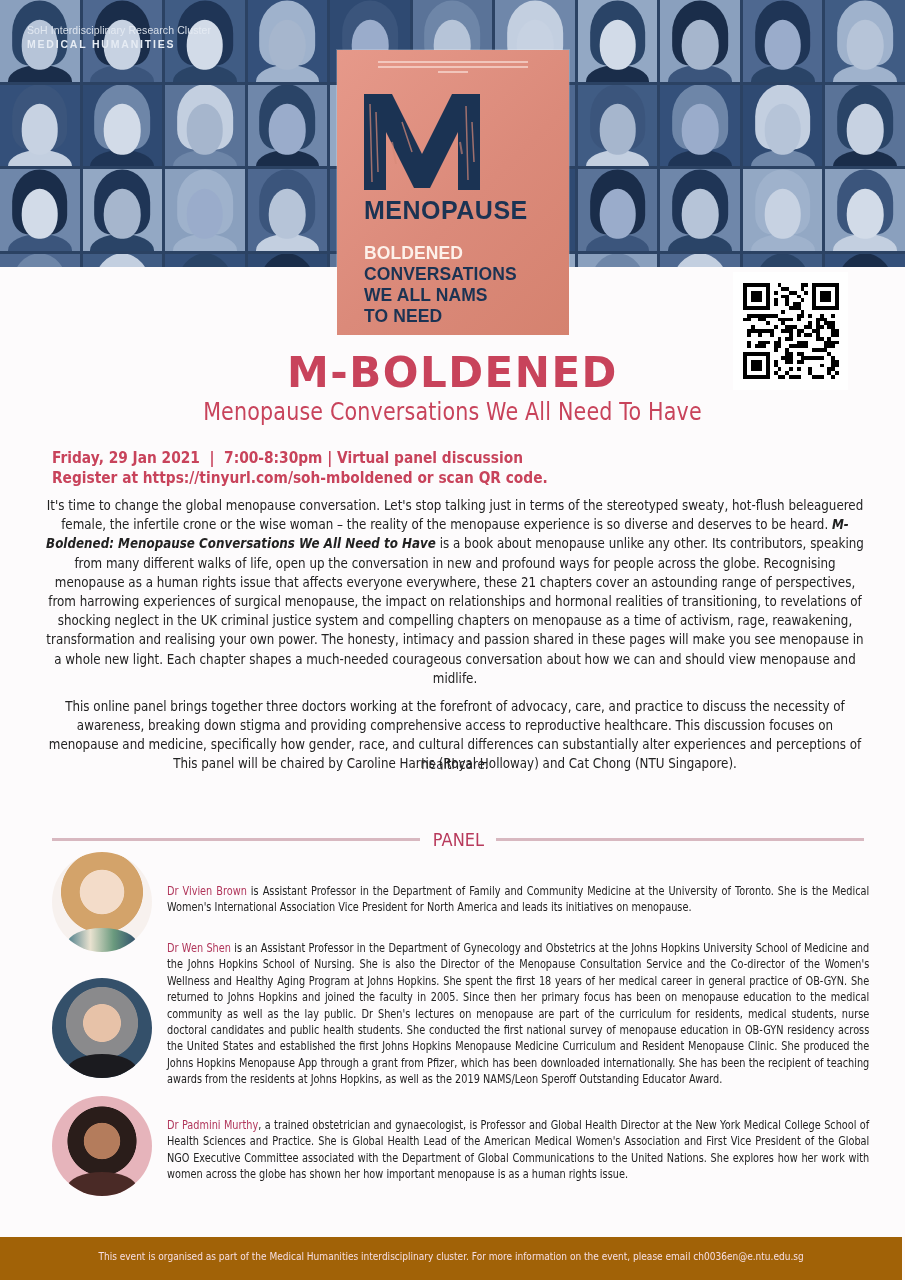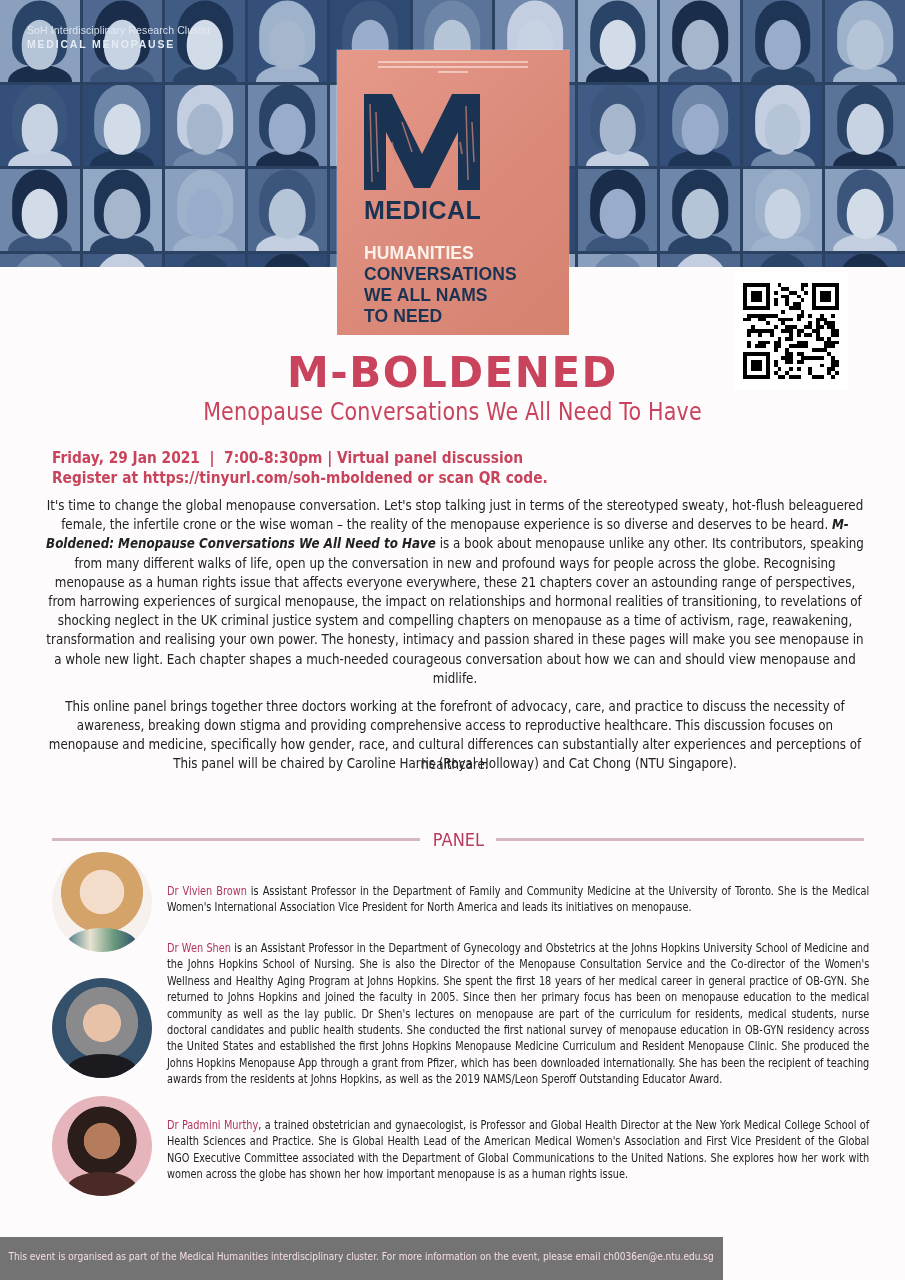--- a/index.html
+++ b/index.html
@@ -157,22 +157,22 @@
       font-size: 11.6px; line-height: 16.4px; color: #222;
     }
     .bio .inner { transform: scaleX(0.84); transform-origin: left; width: 836px; text-align: justify; }
     .bio .name { color: #b0355a; }
     .bio1 { top: 883px; }
     .bio2 { top: 940px; }
     .bio3 { top: 1117px; }
 
     
     .footer {
-      position: absolute; left: 0; top: 1237px; width: 723px; height: 43px;
-      background: #737373;
+      position: absolute; left: 0; top: 1237px; width: 902px; height: 43px;
+      background: #a16207;
       display: flex; align-items: center; justify-content: center;
     }
     .footer span {
       color: #f6dde3; font-size: 11px;
       font-family: "DejaVu Sans", sans-serif;
       transform: scaleX(0.82); white-space: nowrap;
       margin-top: -4px;
     }
   </style>
 </head>
@@ -397,38 +397,38 @@
       </div>
       <div class="tile" style="background: rgb(52, 80, 122);">
         <div class="hair" style="background: rgb(26, 45, 74);"></div>
         <div class="shoulders" style="background: rgb(59, 85, 124);"></div>
         <div class="face" style="background: rgb(166, 182, 205);"></div>
       </div>
     </div>
 
   <div class="hero-label">
     <div class="line1">SoH Interdisciplinary Research Cluster</div>
-    <div class="line2">MEDICAL MENOPAUSE</div>
+    <div class="line2">MEDICAL HUMANITIES</div>
   </div>
 </div>
 
 <div class="book">
   <div class="quote">
     <span style="width:150px"></span>
     <span style="width:150px"></span>
     <span style="width:30px"></span>
   </div>
   <svg class="big-m" viewBox="0 0 120 100">
     <path d="M2 2 H30 L60 62 L90 2 H118 V98 H96 V40 L68 96 H52 L24 40 V98 H2 Z" fill="#1b3353"></path>
     <path d="M8 12 L10 90 M14 20 L16 80 M104 14 L106 88 M110 30 L112 70 M40 30 L50 60" stroke="#d88a78" stroke-width="1.5" opacity="0.7"></path>
     <path d="M30 50 L34 72 M98 50 L100 62" stroke="#d88a78" stroke-width="2" opacity="0.6"></path>
   </svg>
-  <div class="title">MEDICAL</div>
+  <div class="title">MENOPAUSE</div>
   <div class="sub">
-    <div class="first">HUMANITIES</div>
+    <div class="first">BOLDENED</div>
     <div>CONVERSATIONS</div>
     <div>WE ALL NAMS</div>
     <div>TO NEED</div>
   </div>
 </div>
 
 <div class="qr-wrap">
   <svg id="qr-svg" viewBox="0 0 25 25" shape-rendering="crispEdges">
       <rect x="9" y="0" width="1" height="1" fill="#000"></rect>
       <rect x="15" y="0" width="1" height="1" fill="#000"></rect>

